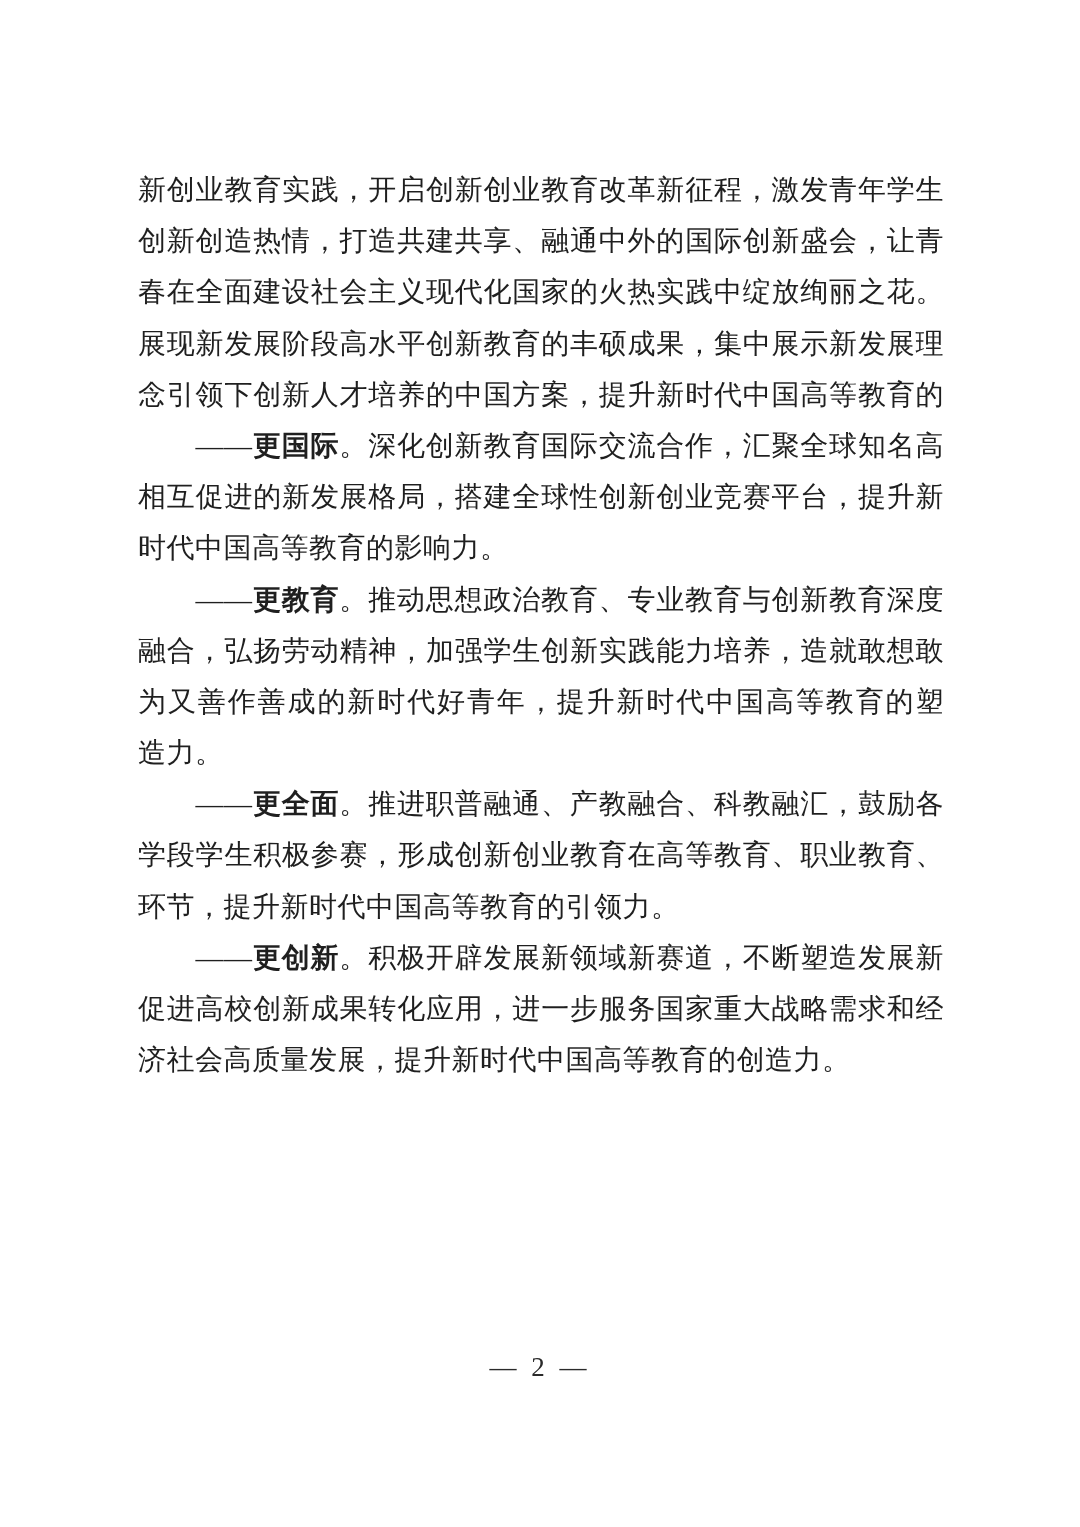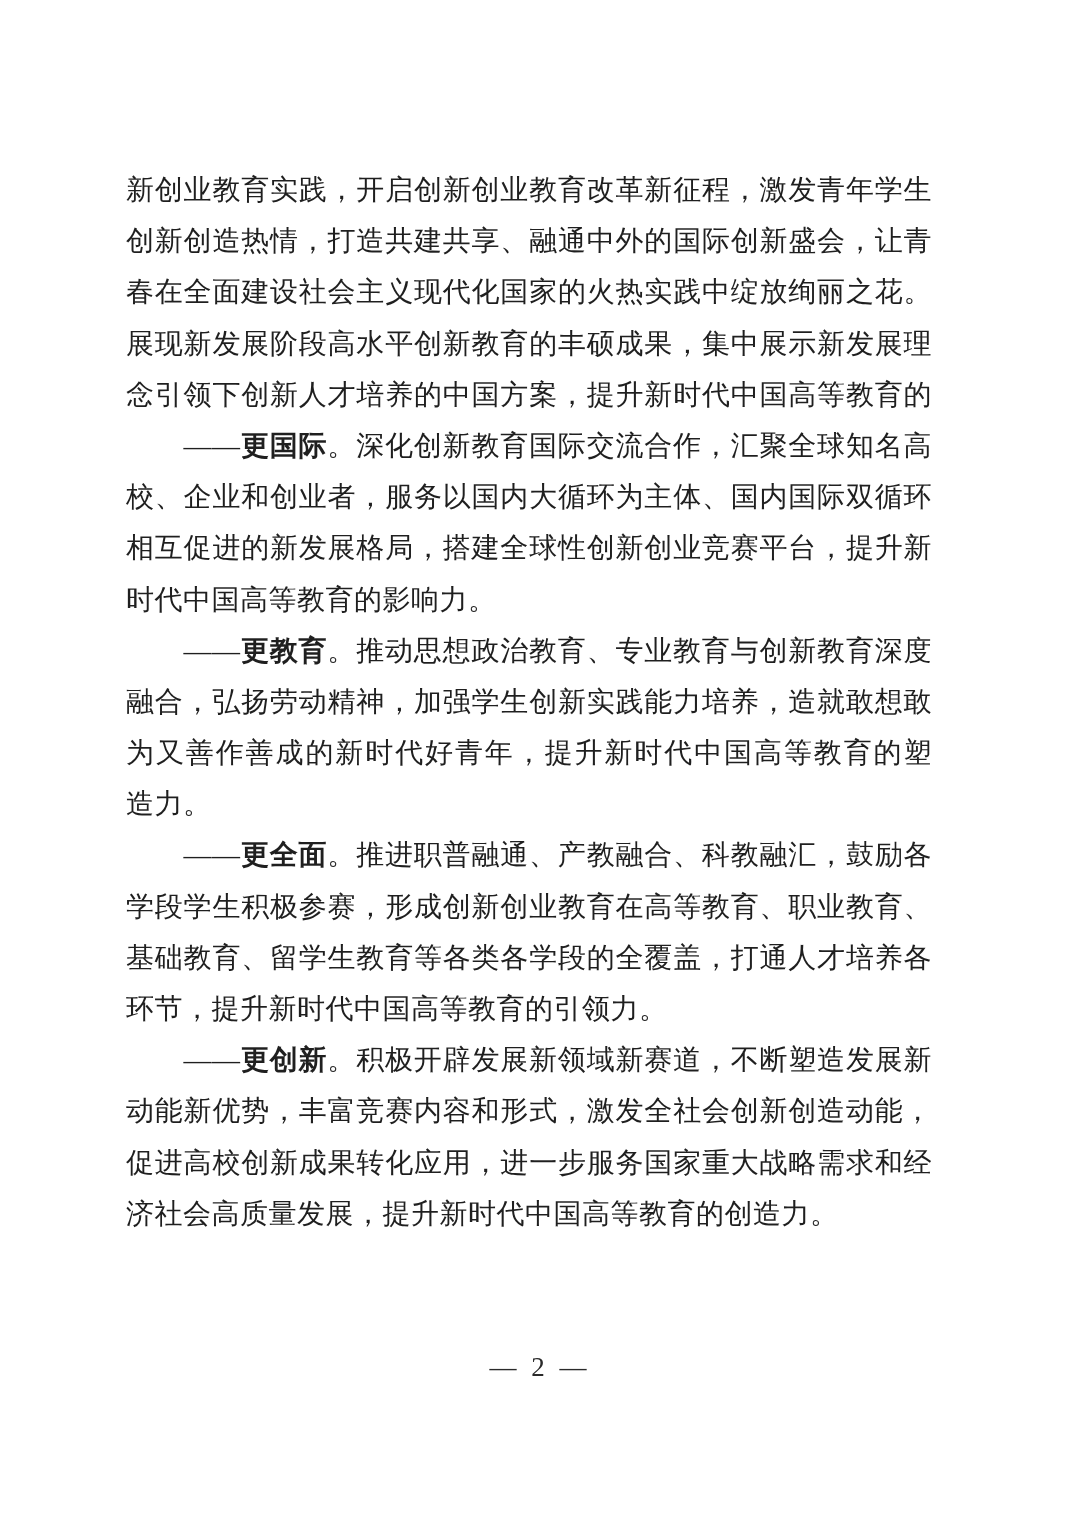--- a/index.html
+++ b/index.html
@@ -11,21 +11,21 @@
     position: relative;
     width: 1080px;
     height: 1527px;
     margin: 0 auto;
     background: #ffffff;
     overflow: hidden;
     font-family: "Liberation Serif", "DejaVu Serif", serif;
   }
   .doc-body {
     position: absolute;
-    left: 126px;
+    left: 138px;
     top: 164px;
     width: 806px;
   }
   .line {
     font-size: 28px;
     line-height: 51.2px;
     height: 51.2px;
     color: #1f1f1f;
     letter-spacing: 0.5px;
     white-space: pre;
@@ -54,30 +54,27 @@
 <body>
 
 <div class="page">
   <main class="doc-body">
       <div class="line just"><span>新创业教育实践，开启创新创业教育改革新征程，激发青年学生</span></div>
       <div class="line just"><span>创新创造热情，打造共建共享、融通中外的国际创新盛会，让青</span></div>
       <div class="line just"><span>春在全面建设社会主义现代化国家的火热实践中绽放绚丽之花。</span></div>
       <div class="line just"><span>展现新发展阶段高水平创新教育的丰硕成果，集中展示新发展理</span></div>
       <div class="line just"><span>念引领下创新人才培养的中国方案，提升新时代中国高等教育的</span></div>
       <div class="line just"><span>　　——</span><span class="lead-bold">更国际</span><span>。深化创新教育国际交流合作，汇聚全球知名高</span></div>
-      <div class="line just"><span>校、企业和创业者，服务以国内大循环为主体、国内国际双循环</span></div>
       <div class="line just"><span>相互促进的新发展格局，搭建全球性创新创业竞赛平台，提升新</span></div>
       <div class="line"><span>时代中国高等教育的影响力。</span></div>
       <div class="line just"><span>　　——</span><span class="lead-bold">更教育</span><span>。推动思想政治教育、专业教育与创新教育深度</span></div>
       <div class="line just"><span>融合，弘扬劳动精神，加强学生创新实践能力培养，造就敢想敢</span></div>
       <div class="line just"><span>为又善作善成的新时代好青年，提升新时代中国高等教育的塑</span></div>
       <div class="line"><span>造力。</span></div>
       <div class="line just"><span>　　——</span><span class="lead-bold">更全面</span><span>。推进职普融通、产教融合、科教融汇，鼓励各</span></div>
       <div class="line just"><span>学段学生积极参赛，形成创新创业教育在高等教育、职业教育、</span></div>
-      <div class="line just"><span>基础教育、留学生教育等各类各学段的全覆盖，打通人才培养各</span></div>
       <div class="line"><span>环节，提升新时代中国高等教育的引领力。</span></div>
       <div class="line just"><span>　　——</span><span class="lead-bold">更创新</span><span>。积极开辟发展新领域新赛道，不断塑造发展新</span></div>
-      <div class="line just"><span>动能新优势，丰富竞赛内容和形式，激发全社会创新创造动能，</span></div>
       <div class="line just"><span>促进高校创新成果转化应用，进一步服务国家重大战略需求和经</span></div>
       <div class="line"><span>济社会高质量发展，提升新时代中国高等教育的创造力。</span></div>
     </main>
   <footer class="page-footer">— 2 —</footer>
 </div>
 
 </body></html>

